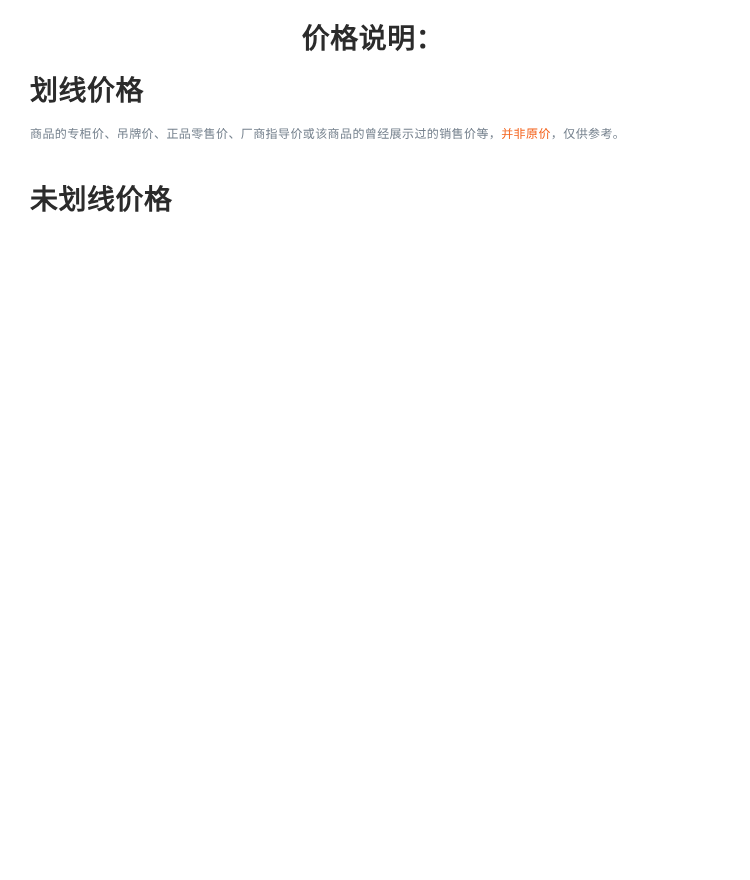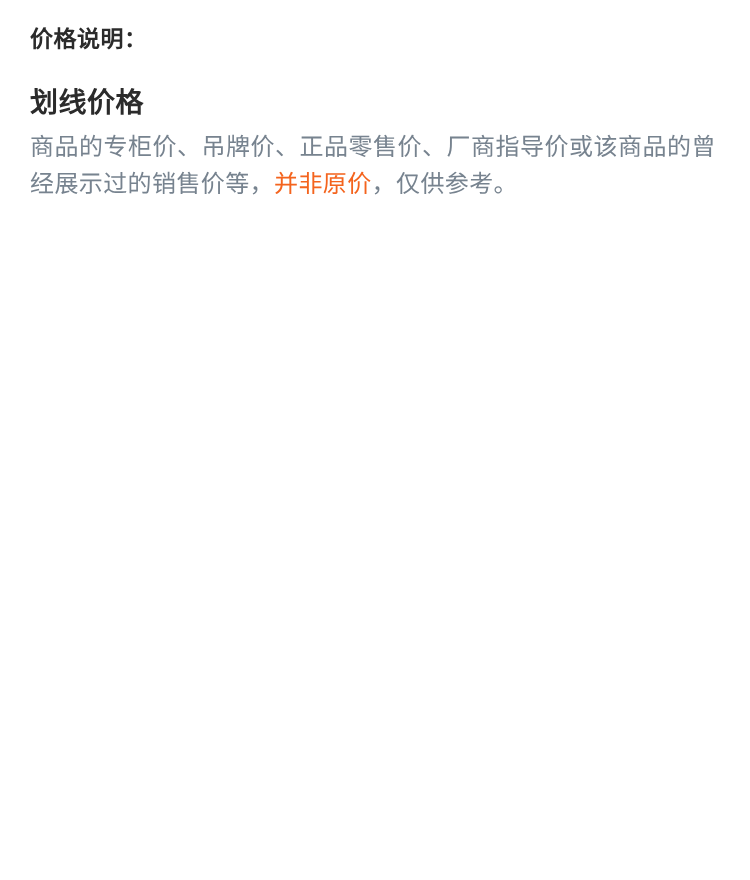--- a/index.html
+++ b/index.html
@@ -14,40 +14,41 @@
     overflow: hidden;
   }
   .page {
     box-sizing: border-box;
     width: 750px;
     height: 880px;
     padding: 22px 34px 0 30px;
     background: #ffffff;
   }
   .title {
-    font-size: 23px;
+    font-size: 28px;
     line-height: 34px;
     color: #2b2b2b;
     font-weight: 700;
-    margin: 0 0 32px 0;
+    margin: 0 0 20px 0;
     letter-spacing: 0.5px;
+    text-align: center;
   }
   .section {
     margin-bottom: 28px;
   }
   .section-heading {
     font-size: 28px;
     line-height: 30px;
     color: #2b2b2b;
     font-weight: 700;
     margin: 0 0 10px 0;
     letter-spacing: 0.5px;
   }
   .para {
-    font-size: 24px;
+    font-size: 12px;
     line-height: 37px;
     color: #77838f;
     margin: 0;
     letter-spacing: 0.4px;
     text-align: justify;
     text-justify: inter-ideograph;
   }
   .para + .para {
     margin-top: 30px;
   }
@@ -66,15 +67,16 @@
   <h1 class="title">价格说明：</h1>
 
   <div class="section">
     <h2 class="section-heading">划线价格</h2>
     <p class="para">
       <span>商品的专柜价、吊牌价、正品零售价、厂商指导价或该商品的曾经展示过的销售价等，</span><span class="hl">并非原价</span><span>，仅供参考。</span>
     </p>
   </div>
 
   <div class="section block-gap">
+    <h2 class="section-heading">未划线价格</h2>
   </div>
 
 </div>
 
 </body></html>

